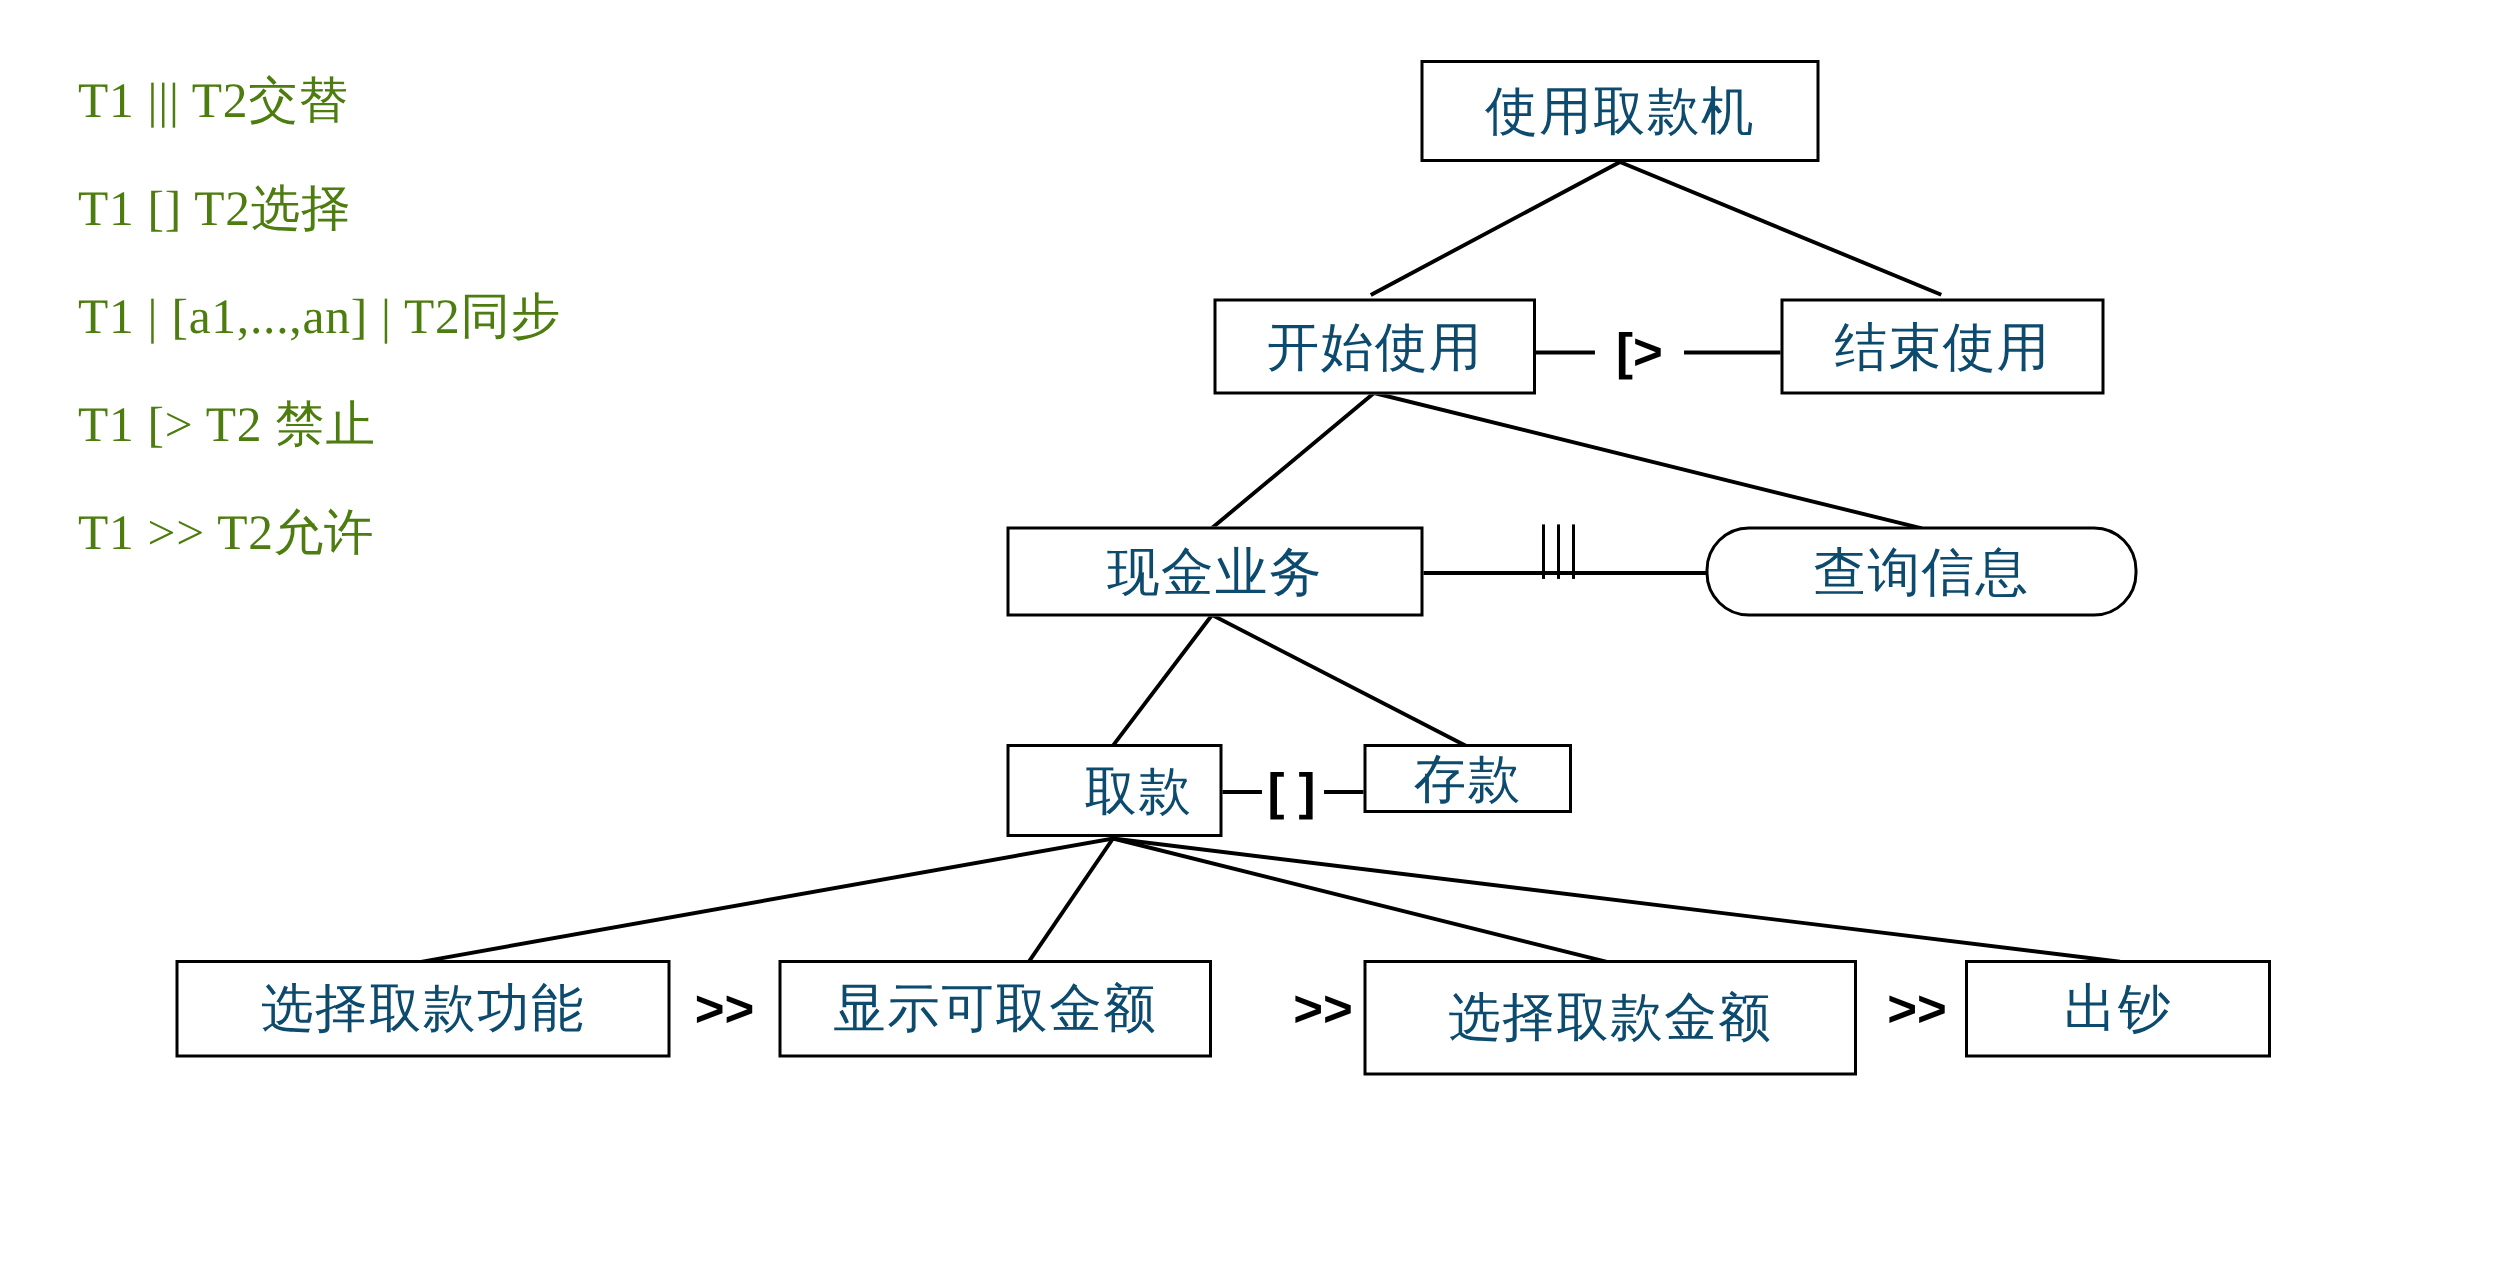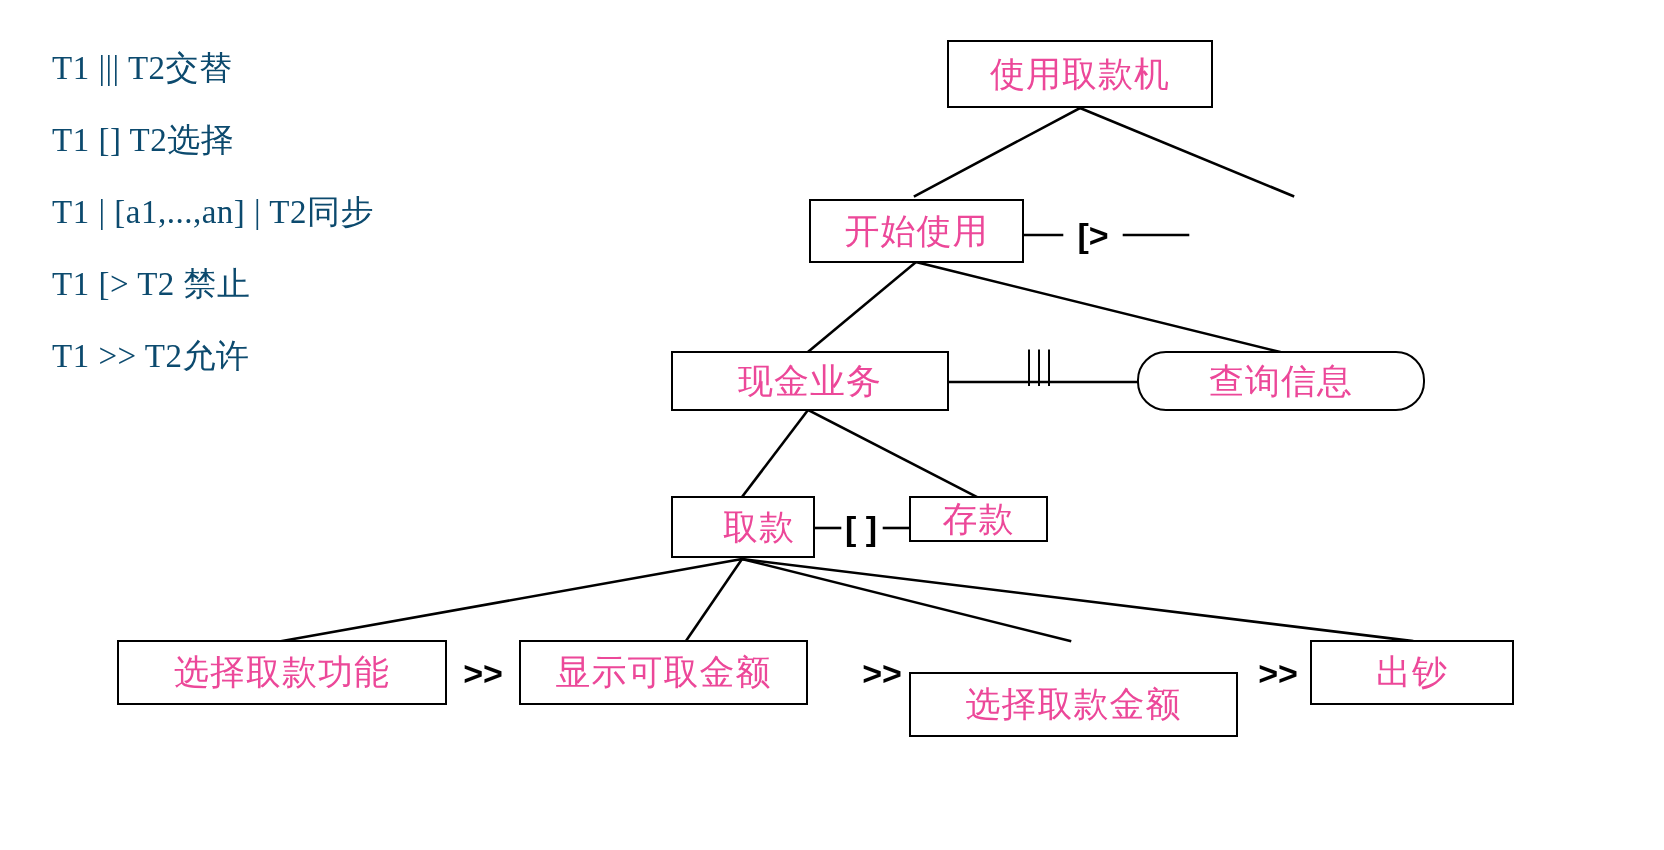--- a/index.html
+++ b/index.html
@@ -21,21 +21,21 @@
   #legend {
     position: absolute;
     left: 52px;
     top: 52px;
     width: 520px;
   }
   .legend-line {
     font-family: "Liberation Serif", "DejaVu Serif", serif;
     font-size: 33px;
     line-height: 1.0;
-    color: #0c4a6e;
+    color: #4d7c0f;
     margin-bottom: 39px;
     white-space: pre;
     letter-spacing: 0.5px;
   }
 
   
   #connectors {
     position: absolute;
     left: 0;
     top: 0;
@@ -49,21 +49,21 @@
     position: absolute;
     box-sizing: border-box;
     border: 2.5px solid #000000;
     background: #ffffff;
     display: flex;
     align-items: center;
     justify-content: center;
     font-family: "Liberation Serif", "DejaVu Serif", serif;
     font-size: 35px;
     line-height: 1;
-    color: #ec4899;
+    color: #0c4a6e;
     white-space: nowrap;
     letter-spacing: 1px;
   }
 
   
   .op {
     position: absolute;
     font-family: "Liberation Sans", "DejaVu Sans", sans-serif;
     font-weight: bold;
     font-size: 34px;
@@ -120,20 +120,21 @@
       <line x1="884" y1="528" x2="910" y2="528"></line>
     </g>
   </svg>
 
   <div class="node" style="left:947px; top:40px; width:266px; height:68px;">使用取款机</div>
 
   <div class="node" style="left:809px; top:199px; width:215px; height:64px;text-align:right;">开始使用</div>
 
   <div class="op" style="left:1062px; top:214px; width:62px; height:42px;">[&gt;</div>
 
+  <div class="node" style="left:1187px; top:199px; width:216px; height:64px;">结束使用</div>
 
   <div class="node" style="left:671px; top:351px; width:278px; height:60px;">现金业务</div>
 
   <div class="op op-interleave" style="left:1010px; top:340px; width:60px; height:48px;">|||</div>
 
   <div class="node" style="left:1137px; top:351px; width:288px; height:60px;border-radius:29px;">查询信息</div>
 
   <div class="node" style="left:671px; top:496px; width:144px; height:62px;padding-left:32px;">取款</div>
 
   <div class="op" style="left:836px; top:507px; width:50px; height:42px;">[ ]</div>
@@ -141,19 +142,19 @@
   <div class="node" style="left:909px; top:496px; width:139px; height:46px;">存款</div>
 
   <div class="node" style="left:117px; top:640px; width:330px; height:65px;">选择取款功能</div>
 
   <div class="op" style="left:455px; top:652px; width:56px; height:42px;">&gt;&gt;</div>
 
   <div class="node" style="left:519px; top:640px; width:289px; height:65px;">显示可取金额</div>
 
   <div class="op" style="left:854px; top:652px; width:56px; height:42px;">&gt;&gt;</div>
 
-  <div class="node" style="left:909px; top:672px; width:329px; height:65px;">选择取款金额</div>
+  <div class="node" style="left:909px; top:640px; width:329px; height:77px;">选择取款金额</div>
 
   <div class="op" style="left:1250px; top:652px; width:56px; height:42px;">&gt;&gt;</div>
 
   <div class="node" style="left:1310px; top:640px; width:204px; height:65px;">出钞</div>
 
 </div>
 
 </body></html>

